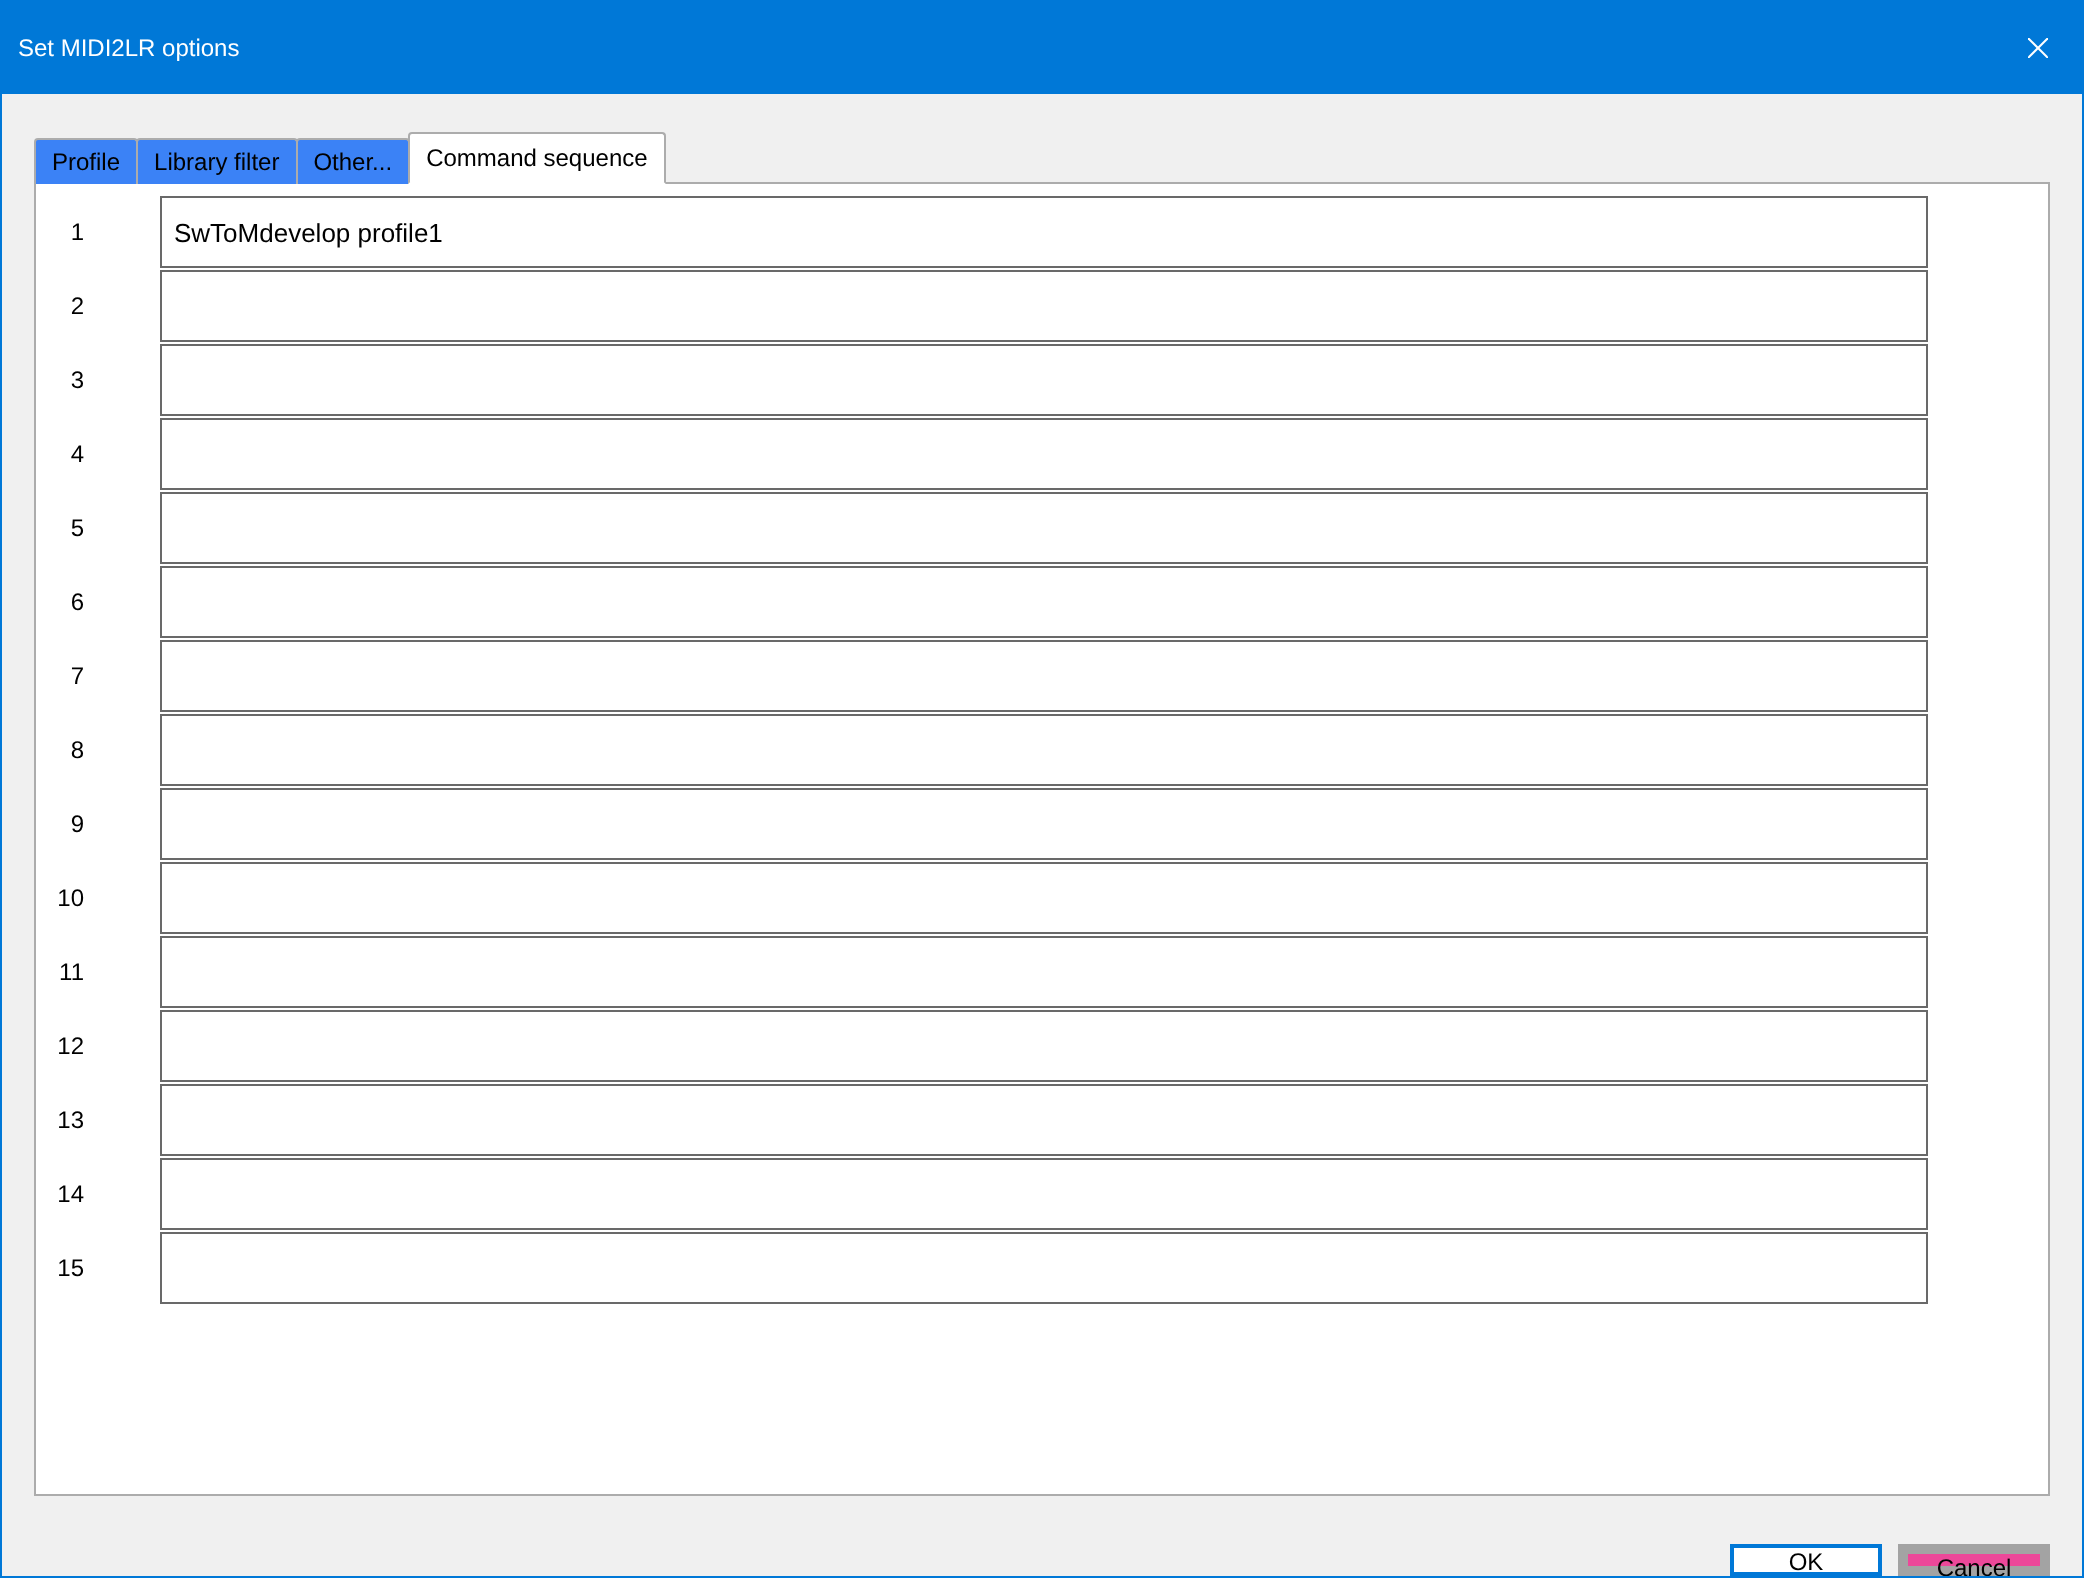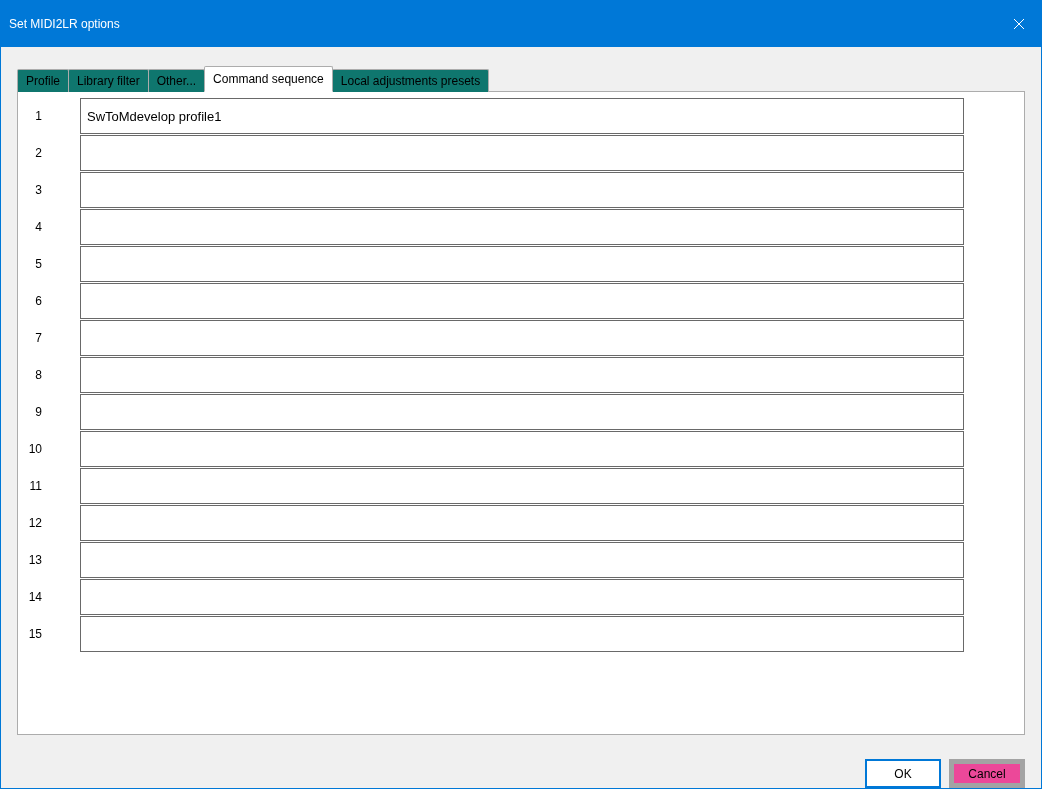--- a/index.html
+++ b/index.html
@@ -53,21 +53,21 @@
       flex-direction: column;
     }
     .tabs-row {
       display: flex;
       align-items: flex-end;
       height: 24px;
       position: relative;
       z-index: 2;
     }
     .tab {
-      background: #0f766e;
+      background: #3b82f6;
       border: 1px solid #acacac;
       border-bottom: none;
       border-top-left-radius: 2px;
       border-top-right-radius: 2px;
       padding: 4px 8px 4px 8px;
       font-size: 12px;
       cursor: pointer;
       color: #000;
       margin-right: -1px;
       position: relative;
@@ -118,21 +118,21 @@
       margin-left: 32px;
     }
     .buttons-row {
       display: flex;
       justify-content: flex-end;
       gap: 8px;
       margin-top: 24px;
     }
     .btn {
       min-width: 76px;
-      height: 29px;
+      height: 16px;
       font-family: inherit;
       font-size: 12px;
       cursor: pointer;
       padding: 0 12px;
     }
     .btn-ok {
       background: #ffffff;
       border: 2px solid #0078d7;
       color: #000;
     }
@@ -155,21 +155,20 @@
   </div>
 </div>
 
 <div class="content-area">
   <div class="tabs-and-panel">
     <div class="tabs-row">
       <div class="tab">Profile</div>
       <div class="tab">Library filter</div>
       <div class="tab">Other...</div>
       <div class="tab active">Command sequence</div>
-      <div class="tab">Local adjustments presets</div>
     </div>
 
     <div class="panel">
       <div class="row">
         <div class="row-label">1</div>
         <input type="text" class="row-input" value="SwToMdevelop profile1" style="">
       </div>
       <div class="row">
         <div class="row-label">2</div>
         <input type="text" class="row-input" value="" style="">

